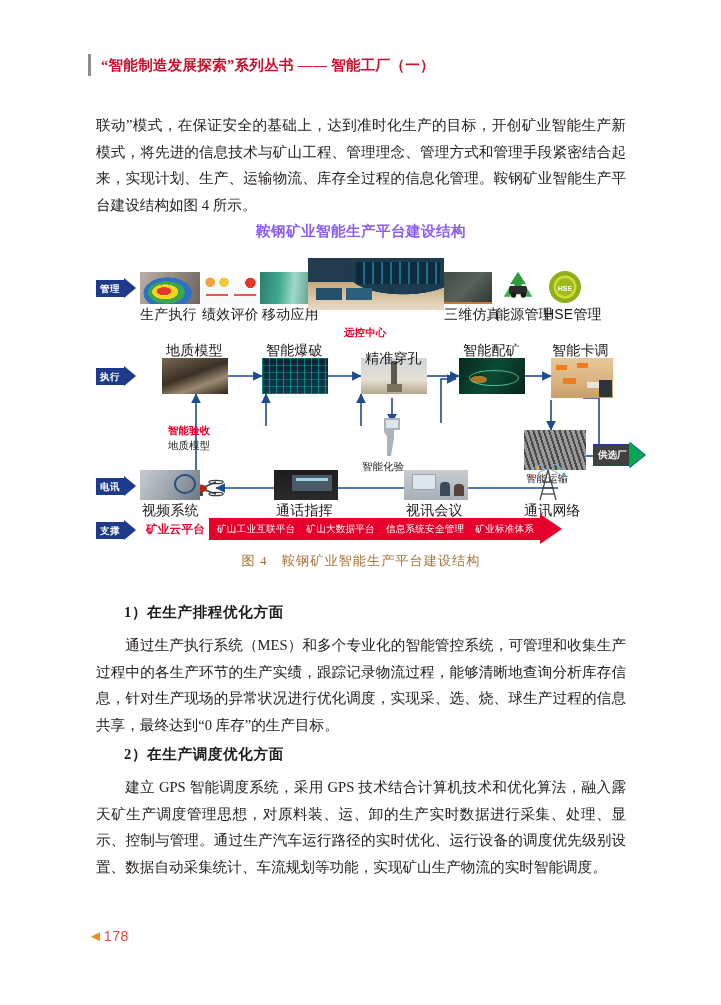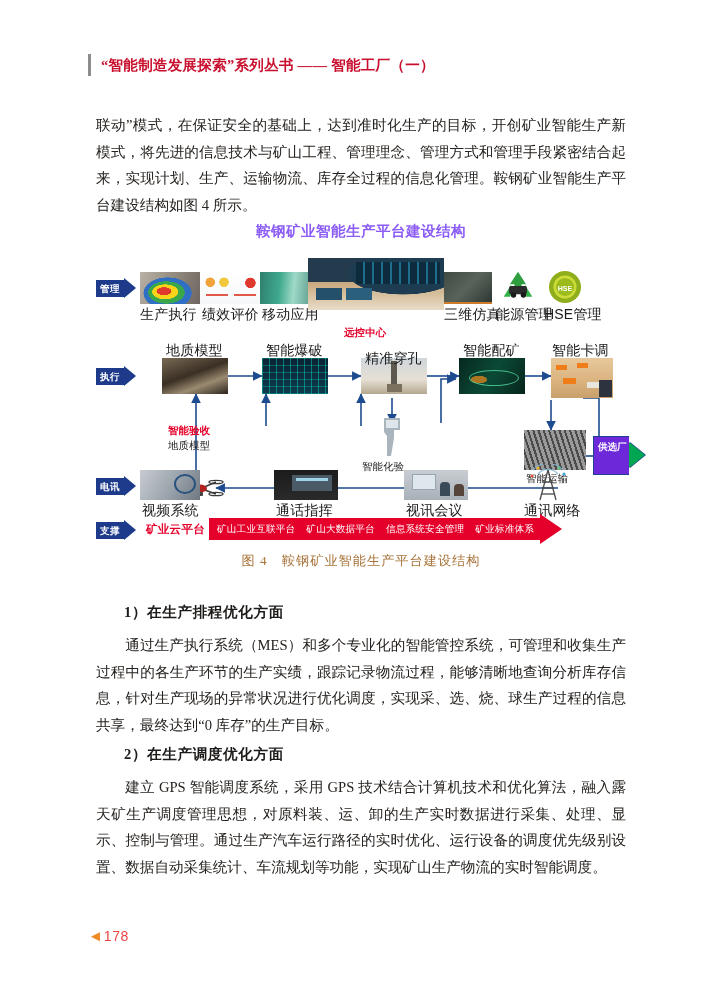--- a/index.html
+++ b/index.html
@@ -160,28 +160,28 @@
   }
 
   
   .green-arrow {
     position: absolute;
     display: flex;
     align-items: center;
     height: 26px;
   }
   .green-arrow .g-box {
-    background: #6d28d9;
+    background: #404040;
     border: 1px solid #1d3f94;
     border-right: none;
     color: #fff;
     font-family: "Liberation Sans", sans-serif;
     font-size: 9.5px;
     font-weight: bold;
-    padding: 3px 2px 20px 4px;
+    padding: 3px 2px 3px 4px;
     line-height: 14px;
     white-space: nowrap;
   }
   .green-arrow .g-tip {
     width: 0; height: 0;
     border-top: 13px solid transparent;
     border-bottom: 13px solid transparent;
     border-left: 16px solid #00a651;
     filter: drop-shadow(1px 0 0 #1d3f94);
   }

